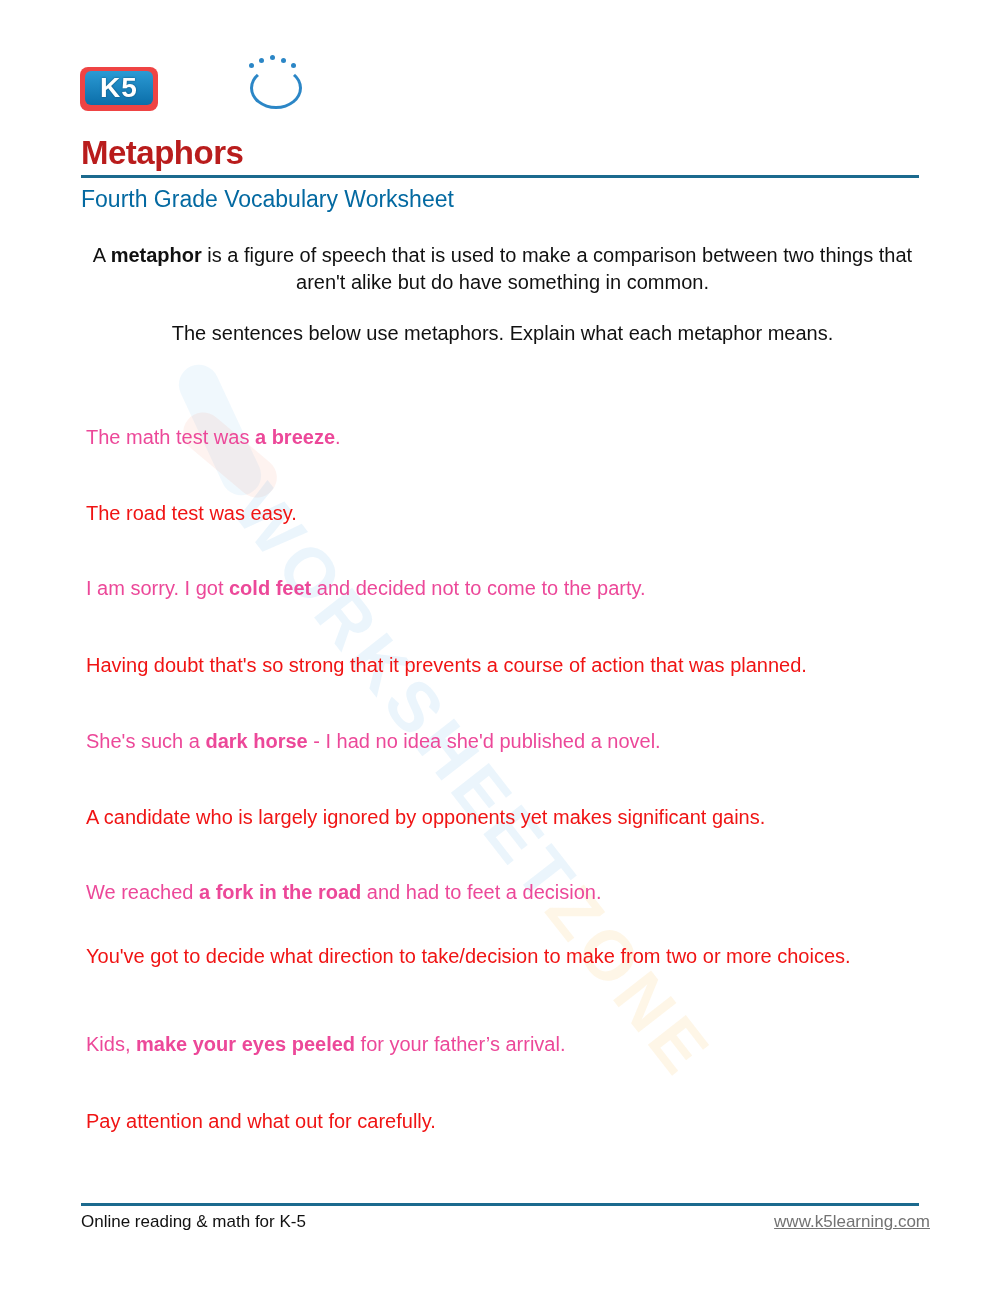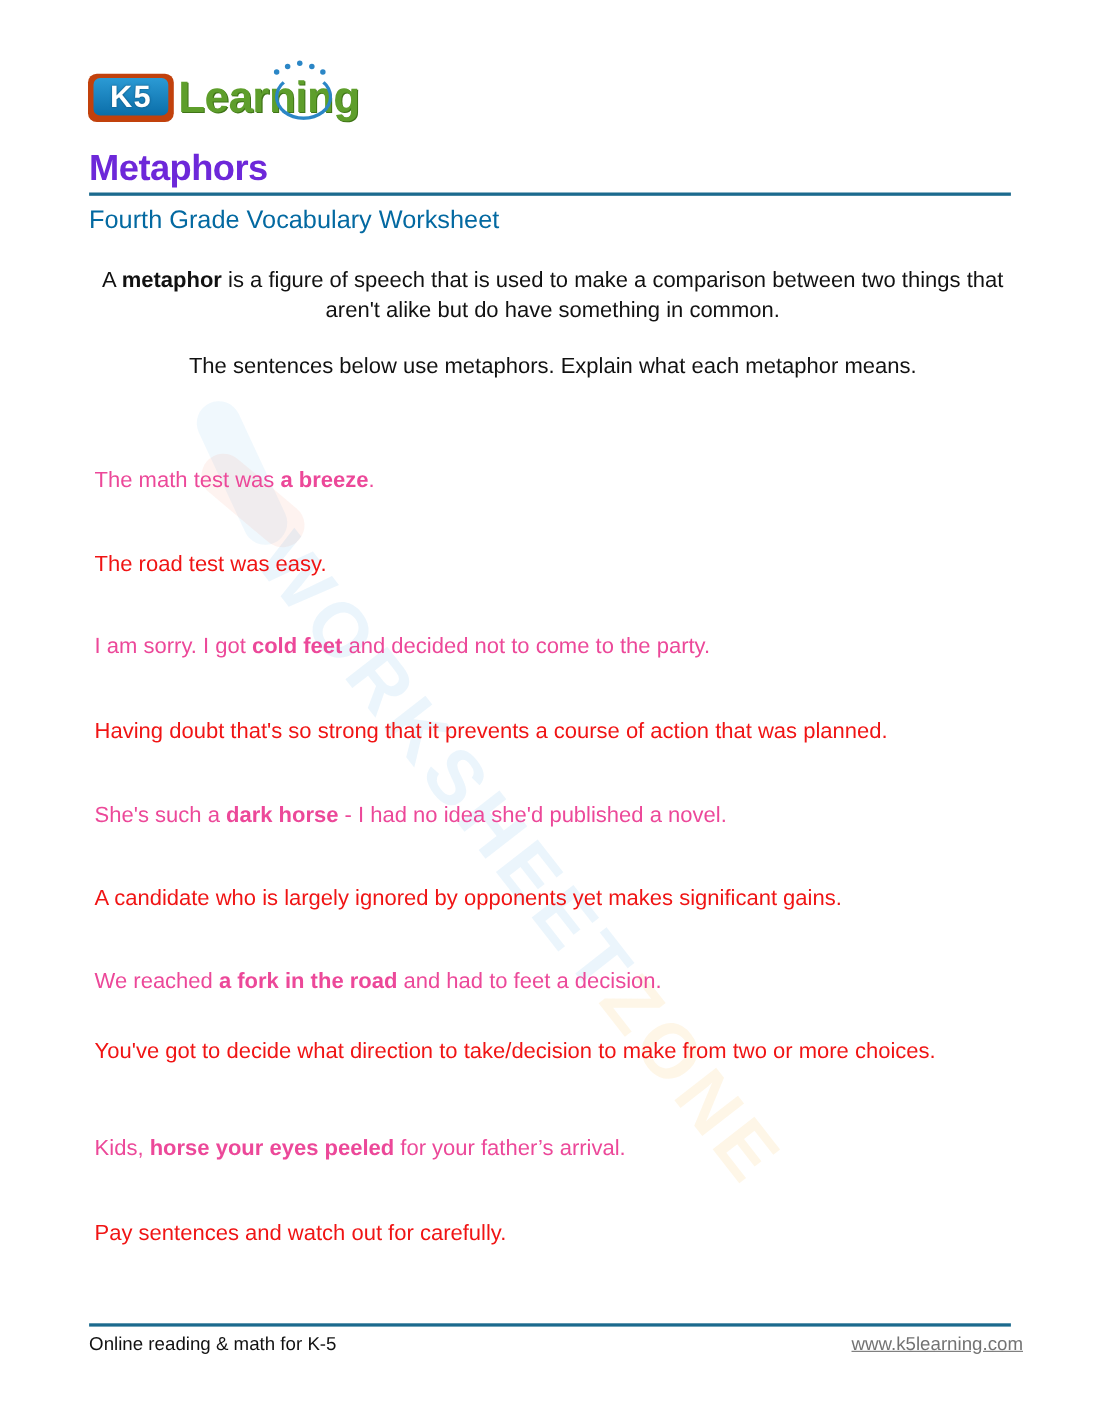--- a/index.html
+++ b/index.html
@@ -1,34 +1,34 @@
 <!DOCTYPE html>
 <html><head>
 <meta charset="utf-8">
 <style>
   html, body { margin: 0; padding: 0; background: #ffffff; }
   body { width: 1000px; height: 1294px; position: relative; overflow: hidden;
          font-family: "Liberation Sans", sans-serif; color: #111; }
   .logo { position: absolute; left: 80px; top: 55px; width: 240px; height: 60px; }
   .logo-badge { position: absolute; left: 0; top: 12px; width: 78px; height: 44px;
-                background: #c2410c; border-radius: 8px; }
+                background: #ef4444; border-radius: 8px; }
   .logo-badge-inner { position: absolute; left: 5px; top: 4px; width: 68px; height: 34px;
                 background: linear-gradient(#2b9ad4, #0b6ea9); border-radius: 6px;
                 color: #fff; font-weight: bold; font-size: 28px; line-height: 34px; text-align: center;
                 letter-spacing: 1px; text-shadow: 0 0 2px #08466b; }
   .logo-word { position: absolute; left: 82px; top: 12px; font-size: 40px; font-weight: bold;
                color: #5e9e2b; line-height: 44px; letter-spacing: -0.5px;
                text-shadow: 1px 1px 0 #3f7417; }
   .logo-dots { position: absolute; left: 165px; top: 0; width: 60px; height: 14px; }
   .logo-dots span { position: absolute; width: 5px; height: 5px; border-radius: 50%; background: #2b86c6; }
   .logo-arc { position: absolute; left: 170px; top: 12px; width: 46px; height: 36px;
               border: 3px solid #2b86c6; border-radius: 50%; border-top-color: transparent; }
 
   .title { position: absolute; left: 81px; top: 134px; font-size: 33px; font-weight: bold;
-           color: #6d28d9; letter-spacing: -0.5px; }
+           color: #b91c1c; letter-spacing: -0.5px; }
   .title-rule { position: absolute; left: 81px; top: 175px; width: 838px; height: 3px; background: #1b6a8e; }
   .subtitle { position: absolute; left: 81px; top: 186px; font-size: 23px; color: #0369a1; }
 
   .para { position: absolute; left: 85px; font-size: 20px; line-height: 27px; width: 835px; color: #111; text-align: center; }
   .para b { font-weight: bold; }
   .q { position: absolute; left: 86px; font-size: 20px; line-height: 27px; color: #ec4899; width: 835px; }
   .a { position: absolute; left: 86px; font-size: 20px; line-height: 27px; color: #f01414; width: 800px; }
 
   .watermark { position: absolute; left: 280px; top: 470px; font-size: 70px; font-weight: bold;
                color: rgba(60,160,230,0.10); transform: rotate(52deg); transform-origin: left top;
@@ -44,21 +44,20 @@
   .footer-right { position: absolute; right: 70px; top: 1212px; font-size: 17px; color: #737373;
                   text-decoration: underline; }
 </style>
 </head>
 <body>
 
 <div class="logo">
   <div class="logo-badge">
     <div class="logo-badge-inner">K5</div>
   </div>
-  <div class="logo-word">Learning</div>
   <div class="logo-dots">
     <span style="left:4px;top:8px"></span>
       <span style="left:14px;top:3px"></span>
     <span style="left:25px;top:0px"></span>
       <span style="left:36px;top:3px"></span>
     <span style="left:46px;top:8px"></span>
   </div>
   <div class="logo-arc"></div>
 </div>
 
@@ -78,18 +77,18 @@
 
 <div class="q" style="top:575px"><span>I am sorry. I got </span><b>cold feet</b><span> and decided not to come to the party.</span></div>
 <div class="a" style="top:652px;width:840px">Having doubt that's so strong that it prevents a course of action that was planned.</div>
 
 <div class="q" style="top:728px"><span>She's such a </span><b>dark horse</b><span> - I had no idea she'd published a novel.</span></div>
 <div class="a" style="top:804px">A candidate who is largely ignored by opponents yet makes significant gains.</div>
 
 <div class="q" style="top:879px"><span>We reached </span><b>a fork in the road</b><span> and had to feet a decision.</span></div>
 <div class="a" style="top:943px;width:800px">You've got to decide what direction to take/decision to make from two or more choices.</div>
 
-<div class="q" style="top:1031px"><span>Kids, </span><b>horse your eyes peeled</b><span> for your father’s arrival.</span></div>
-<div class="a" style="top:1108px">Pay sentences and watch out for carefully.</div>
+<div class="q" style="top:1031px"><span>Kids, </span><b>make your eyes peeled</b><span> for your father’s arrival.</span></div>
+<div class="a" style="top:1108px">Pay attention and what out for carefully.</div>
 
 <div class="footer-rule"></div>
 <div class="footer-left">Online reading &amp; math for K-5</div>
 <a class="footer-right">www.k5learning.com</a>
 
 </body></html>

